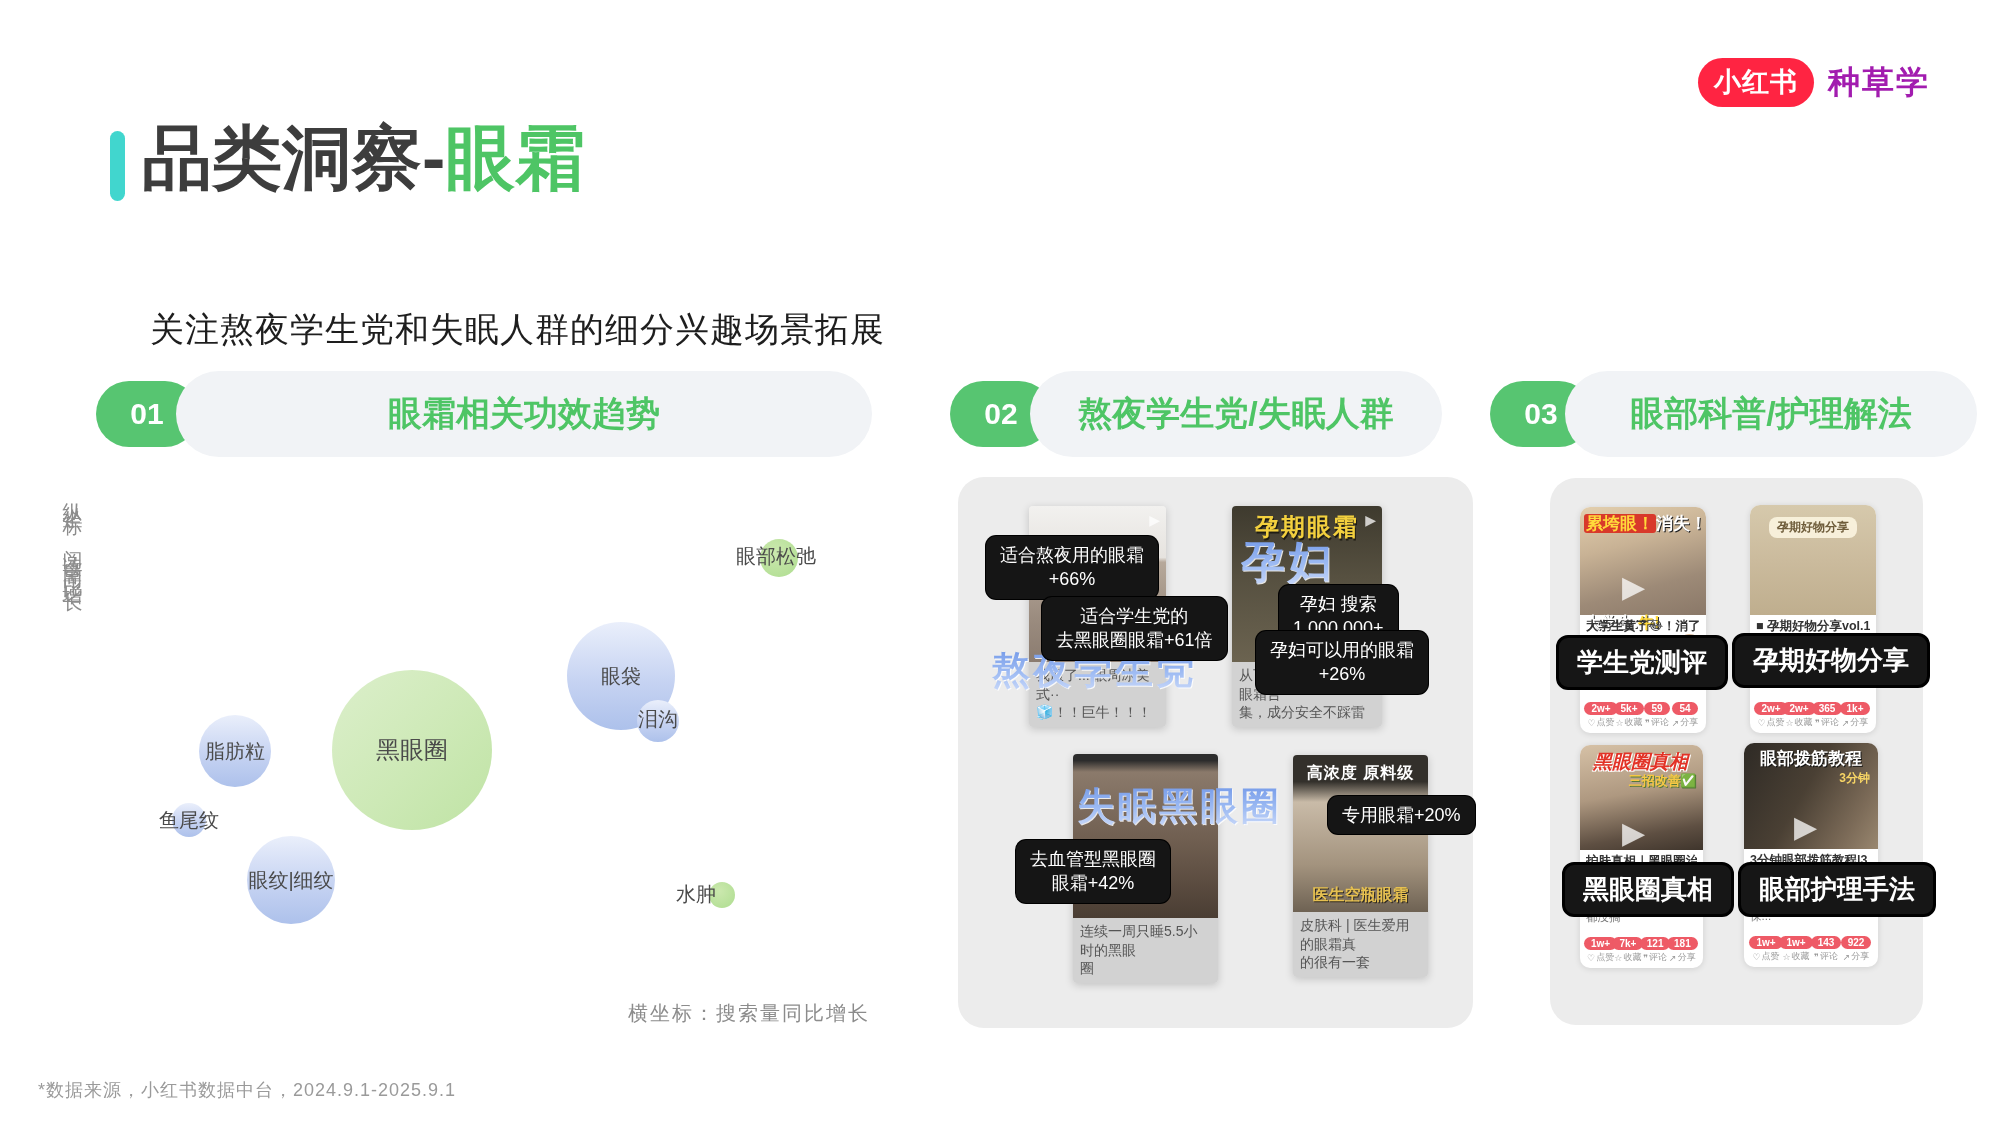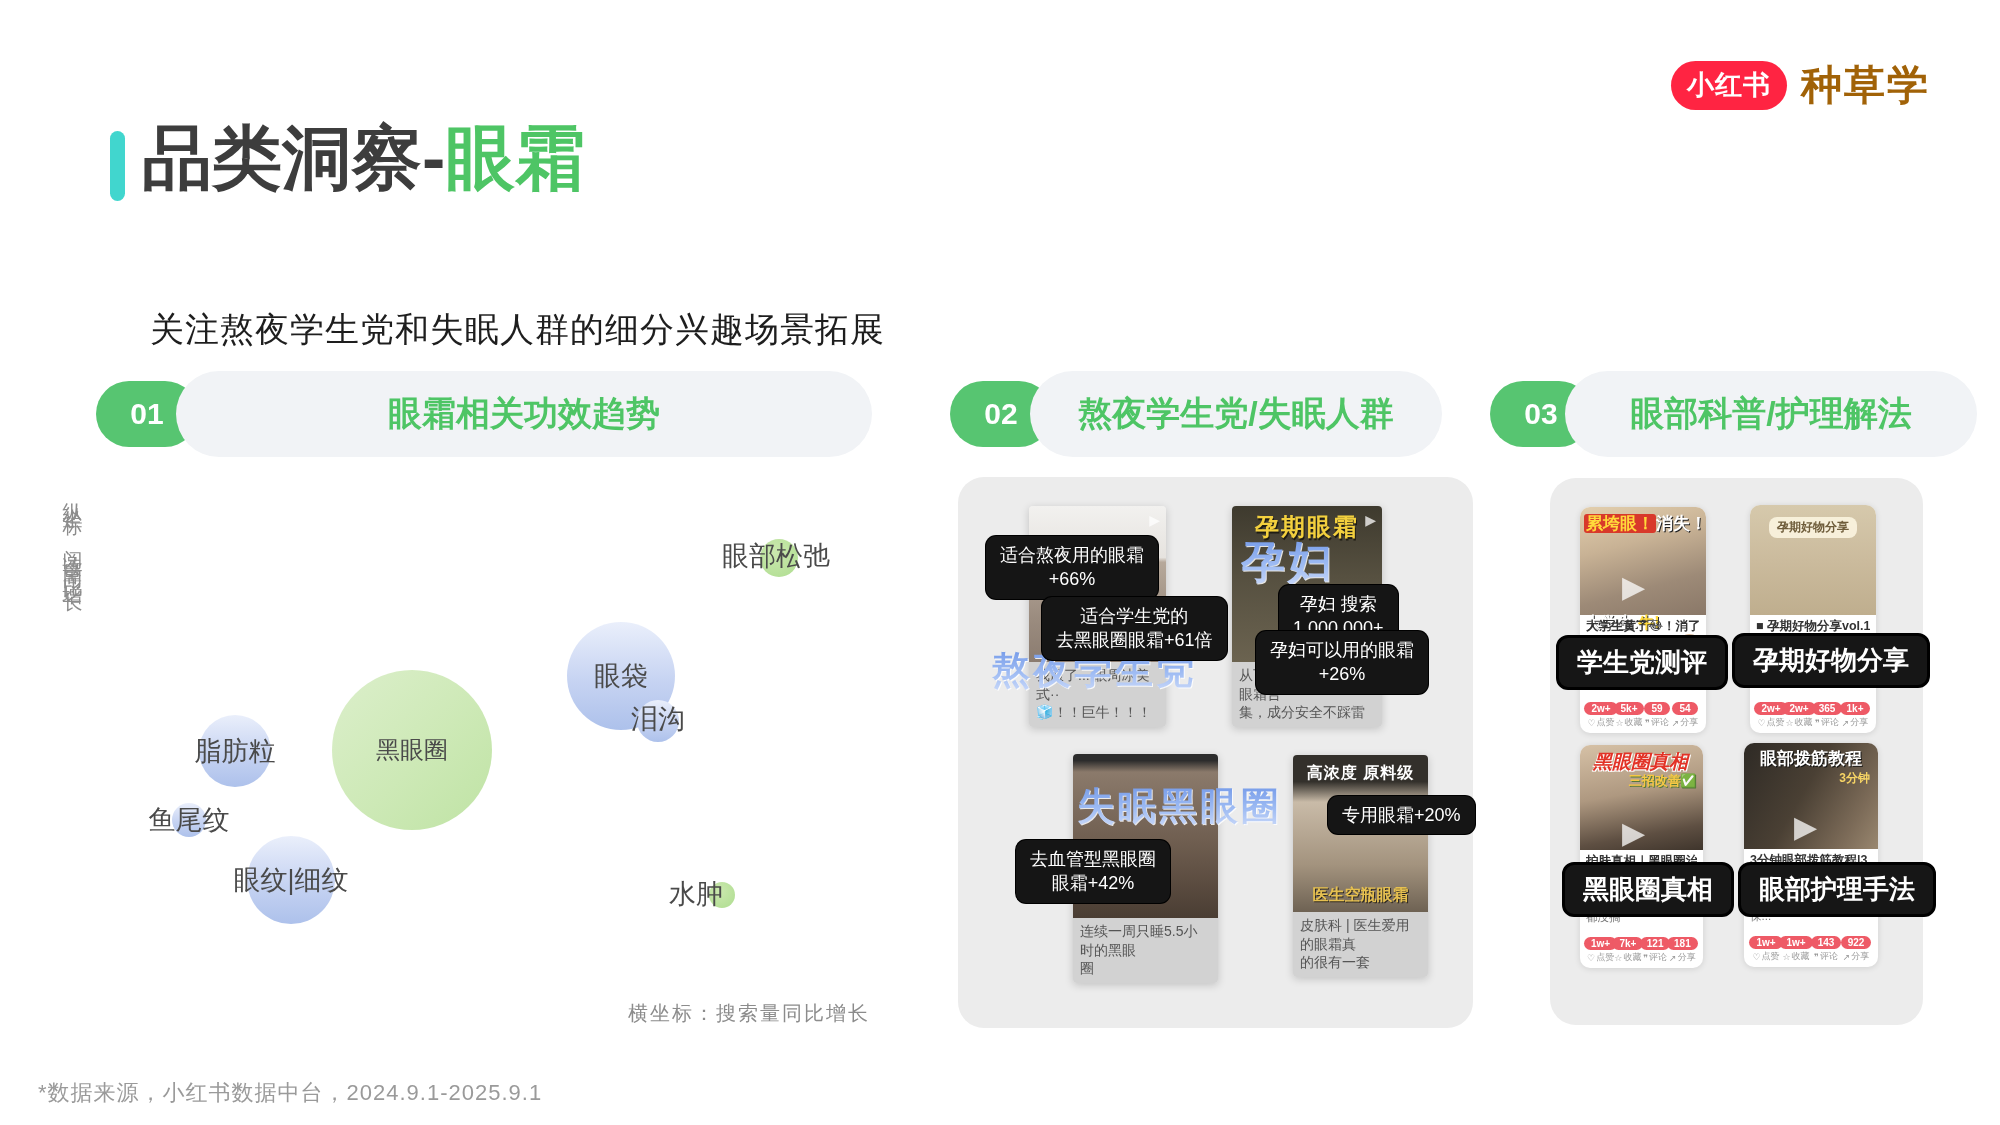--- a/index.html
+++ b/index.html
@@ -3,21 +3,21 @@
 <meta charset="utf-8">
 <style>
   html,body{margin:0;padding:0;background:#fff;}
   .canvas{position:relative;width:2000px;height:1125px;background:#ffffff;overflow:hidden;
     font-family:"Liberation Sans","DejaVu Sans",sans-serif;}
 
   
   .logo{position:absolute;top:58px;right:70px;display:flex;align-items:center;gap:14px;}
   .logo-pill{background:#FF2442;color:#fff;font-weight:bold;font-size:27px;line-height:1;
     padding:11px 16px;border-radius:28px;letter-spacing:1px;}
-  .logo-text{font-size:41px;font-weight:900;color:#a16207;letter-spacing:2px;}
+  .logo-text{font-size:32px;font-weight:900;color:#a21caf;letter-spacing:2px;}
   .accent-bar{position:absolute;left:110px;top:131px;width:15px;height:70px;border-radius:8px;background:#41D6CE;}
   .title{position:absolute;left:142px;top:112px;margin:0;font-size:70px;font-weight:700;color:#3d3d3d;white-space:nowrap;}
   .title .green{color:#4EC565;}
   .sub{position:absolute;left:150px;margin:0;font-size:34px;color:#1e1e1e;letter-spacing:1px;white-space:nowrap;}
   .sub.l1{top:243px;} .sub.l2{top:307px;}
 
   
   .sec-num{position:absolute;background:#57C571;color:#fff;font-weight:bold;font-size:30px;
     display:flex;align-items:center;justify-content:center;border-radius:33px;width:102px;height:66px;z-index:1;}
   .sec-pill{position:absolute;background:#F1F3F6;color:#4EC565;font-size:34px;font-weight:bold;
@@ -26,21 +26,21 @@
   .n2{left:950px;top:381px;} .p2{left:1030px;top:371px;width:412px;}
   .n3{left:1490px;top:381px;}.p3{left:1565px;top:371px;width:412px;}
 
   
   .ylab{position:absolute;left:60px;top:486px;writing-mode:vertical-rl;font-size:20px;color:#8C8C8C;letter-spacing:7px;}
   .xlab{position:absolute;left:628px;top:1000px;font-size:20px;color:#8C8C8C;letter-spacing:2px;}
   .bubble{position:absolute;border-radius:50%;z-index:1;}
   .bubble.blue{background:linear-gradient(180deg,#EAEFFB 0%,#C6D3F2 55%,#ADC1EB 100%);}
   .bubble.green{background:linear-gradient(135deg,#DCEFCB 0%,#CDE9B6 55%,#BFE3A4 100%);}
   .bubble.green2{background:radial-gradient(circle at 40% 35%,#CBE8AE,#AEDD90);}
-  .bubble-label{position:absolute;transform:translate(-50%,-50%);font-size:27px;color:#4a4a4a;
+  .bubble-label{position:absolute;transform:translate(-50%,-50%);font-size:20px;color:#4a4a4a;
     white-space:nowrap;z-index:3;}
   .bubble-label.big{font-size:24px;}
 
   
   .panel{position:absolute;background:#ECECEC;border-radius:26px;}
   .panel02{left:958px;top:477px;width:515px;height:551px;}
   .panel03{left:1550px;top:478px;width:373px;height:547px;}
 
   
   .mcard{position:absolute;border-radius:4px;overflow:hidden;display:flex;flex-direction:column;
@@ -113,21 +113,21 @@
     background:radial-gradient(circle at 35% 30%,#E8CDB2,#B08A66);}
   .rstats{display:flex;justify-content:space-between;padding:0 1px;margin-top:12px;}
   .rstat{display:flex;flex-direction:column;align-items:center;width:25%;}
   .rstat-v{background:#EE5A66;color:#fff;font-size:10px;font-weight:bold;padding:1px 7px;border-radius:9px;}
   .rstat-k{font-size:9px;color:#999;display:flex;gap:1px;align-items:center;margin-top:1px;white-space:nowrap;}
   .rlabel{position:absolute;z-index:8;background:#161616;color:#fff;font-size:26px;font-weight:600;
     padding:7px 18px;border-radius:12px;border:3px solid #000;white-space:nowrap;}
   .rl1{left:1556px;top:635px;} .rl2{left:1732px;top:633px;}
   .rl3{left:1562px;top:862px;} .rl4{left:1738px;top:862px;}
 
-  .footer{position:absolute;left:38px;top:1078px;font-size:22px;color:#9A9A9A;letter-spacing:1px;}
+  .footer{position:absolute;left:38px;top:1078px;font-size:18px;color:#9A9A9A;letter-spacing:1px;}
 </style>
 </head>
 <body>
 
 <div class="canvas">
 
   <div class="logo">
     <span class="logo-pill">小红书</span>
     <span class="logo-text">种草学</span>
   </div>

